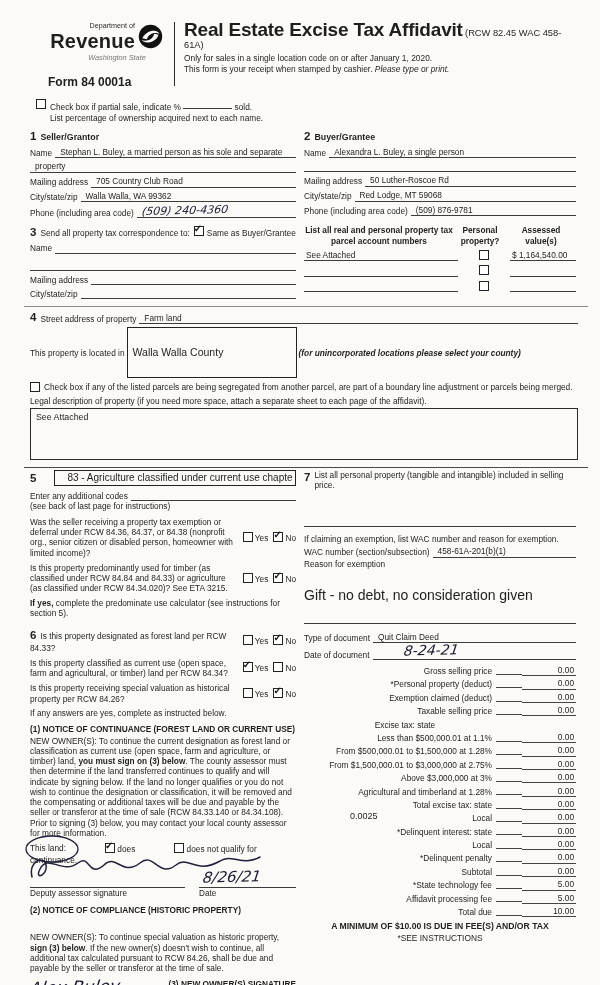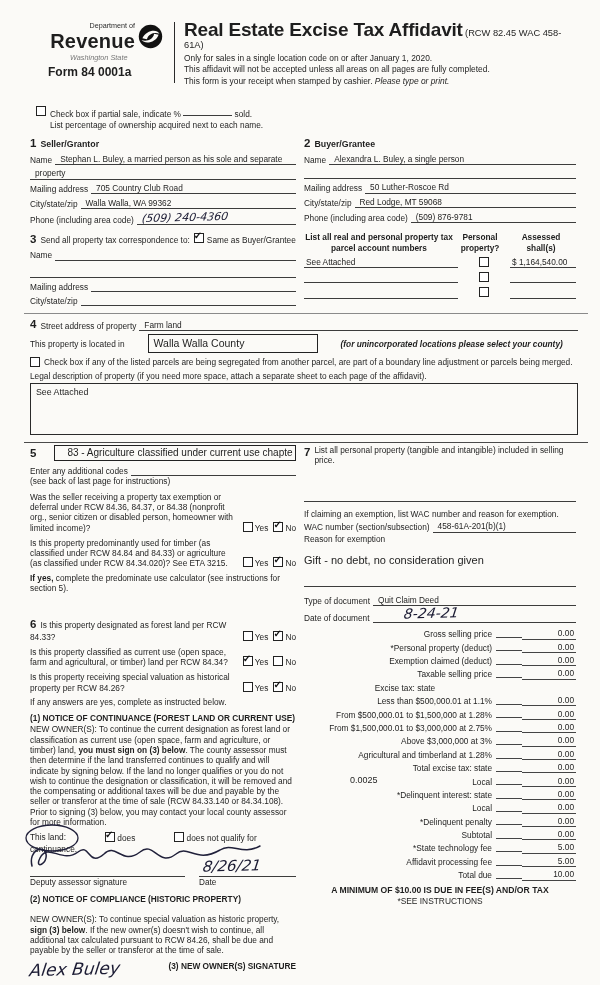--- a/index.html
+++ b/index.html
@@ -7,21 +7,21 @@
         font-family:"Liberation Sans",sans-serif;font-size:8.3px;line-height:1.24;color:#1e1e1e;
         box-sizing:border-box;padding:16px 22px 0 30px;}
   .b{font-weight:bold}.i{font-style:italic}
   
   .hdr{display:flex;align-items:flex-start;margin-left:12px}
   .logo{width:122px;flex:none;padding-top:6px}
   .logo-top{display:flex;align-items:center;justify-content:flex-end}
   .logo-txt{text-align:right}
   .dept{font-size:7.2px;color:#2a2a2a}
   .rev{font-size:20px;font-weight:bold;letter-spacing:.2px;line-height:1}
-  .wast{font-size:7.3px;color:#777;font-style:italic;margin:2px 0 3px 28px}
+  .wast{font-size:7.3px;color:#777;font-style:italic;text-align:center;margin:2px 0 13px 28px}
   .formno{font-size:12px;font-weight:bold;text-align:left;margin-left:6px}
   .logo-mark{width:27px;height:27px;margin-left:2px;flex:none}
   .vline{width:0;border-left:1.6px solid #2a2a2a;align-self:stretch;margin:6px 9px 4px 10px}
   .title-blk{padding-top:4px}
   .title{font-size:19px;font-weight:bold;line-height:1;letter-spacing:-.2px;display:inline}
   .title-ref{font-size:9.3px;font-weight:normal}
   .sub{font-size:8.4px;margin-top:1.5px}
   
   .cb{width:8px;height:8px;border:1.1px solid #222;display:inline-block;position:relative;
       vertical-align:-1px;background:#fff;flex:none}
@@ -45,24 +45,24 @@
   
   .ptbl-h{display:flex;text-align:center;font-weight:bold;margin-top:2px}
   .ptbl-c1{width:150px}.ptbl-c2{width:52px}.ptbl-c3{width:70px;flex:1}
   .prow{display:flex;align-items:flex-end;margin-top:4px}
   .prow .pline{width:150px;border-bottom:1px solid #3c3c3c;padding:0 2px;min-height:9.5px}
   .prow .pcb{width:52px;text-align:center}
   .prow .pval{flex:1;border-bottom:1px solid #3c3c3c;padding:0 2px;min-height:9.5px}
   .divider{border:none;border-top:1.6px solid #8a8a8a;margin:7px -10px 0 -6px}
   .divider.dark{border-top:1.4px solid #4a4a4a}
   
-  .county-box{border:1.2px solid #222;width:158px;padding:2px 5px;font-size:10.5px;margin:0 23px}
+  .county-box{border:1.2px solid #222;width:158px;padding:18px 5px;font-size:10.5px;margin:0 2px}
   .legal-box{border:1.4px solid #2a2a2a;height:44px;margin-top:2px;padding:3px 5px;font-size:8.8px}
   
-  .q{display:flex;align-items:flex-end;margin-top:5px}
+  .q{display:flex;align-items:center;margin-top:5px}
   .qt{flex:1;padding-right:4px}
   .yn{white-space:nowrap;flex:none}
   .yn .cb{margin:0 2px 0 5px}
   .codebox{border:1.1px solid #222;width:232px;white-space:nowrap;overflow:hidden;
            padding:1px 12px;font-size:10px;height:12px}
   .para{text-align:left;margin-top:4px}
   .ntitle{font-weight:bold;margin-top:6px}
   
   .amt{display:flex;align-items:flex-end;height:13.4px;position:relative}
   .amt-l{margin-left:auto;white-space:nowrap}
@@ -100,28 +100,27 @@
       <div class="wast">Washington State</div>
       <div class="formno">Form 84 0001a</div>
     </div>
     <div class="vline"></div>
     <div class="title-blk">
       <div>
         <span class="title">Real Estate Excise Tax Affidavit</span>
         <span class="title-ref">(RCW 82.45 WAC 458-61A)</span>
       </div>
       <div class="sub">Only for sales in a single location code on or after January 1, 2020.</div>
-      <div class="sub">This affidavit will not be accepted unless all areas on all pages are fully completed.</div>
       <div class="sub"><span>This form is your receipt when stamped by cashier. </span><span class="i">Please type or print.</span></div>
     </div>
   </div>
 
   <div class="cols" style="margin-top:5px">
     <div class="colR" style="padding-left:6px">
-      <div class="cbrow" style="margin-top:14px">
+      <div class="cbrow" style="margin-top:4px">
         <span class="cb"></span>
         <span><span>Check box if partial sale, indicate %</span>
           <span class="uv short" style="display:inline-block;border-bottom:1px solid #3c3c3c;width:42px"></span>
           <span>sold.</span></span>
       </div>
       <div style="margin-left:14px;margin-top:1px">List percentage of ownership acquired next to each name.</div>
     </div>
   </div>
 
   <div class="cols">
@@ -206,21 +205,21 @@
         <div class="ptbl-c1">
             <div>List all real and personal property tax</div>
             <div>parcel account numbers</div>
           </div>
         <div class="ptbl-c2">
             <div>Personal</div>
             <div>property?</div>
           </div>
         <div class="ptbl-c3">
             <div>Assessed</div>
-            <div>shall(s)</div>
+            <div>value(s)</div>
           </div>
       </div>
       <div class="prow">
         <span class="pline">See Attached</span>
         <span class="pcb"><span class="cb"></span></span>
         <span class="pval">$ 1,164,540.00</span>
       </div>
       <div class="prow">
         <span class="pline"></span>
         <span class="pcb"><span class="cb"></span></span>
@@ -271,21 +270,21 @@
       <div class="q">
         <span class="qt">Was the seller receiving a property tax exemption or deferral under RCW 84.36, 84.37, or 84.38 (nonprofit org., senior citizen or disabled person, homeowner with limited income)?</span>
         <span class="yn"><span class="cb"></span><span>Yes</span><span class="cb on"></span><span>No</span></span>
       </div>
       <div class="q">
         <span class="qt">Is this property predominantly used for timber (as classified under RCW 84.84 and 84.33) or agriculture (as classified under RCW 84.34.020)? See ETA 3215.</span>
         <span class="yn"><span class="cb"></span><span>Yes</span><span class="cb on"></span><span>No</span></span>
       </div>
       <div class="para"><span class="b">If yes,</span><span> complete the predominate use calculator (see instructions for section 5).</span></div>
 
-      <div class="q" style="margin-top:24px">
+      <div class="q" style="margin-top:10px">
         <span class="qt"><span class="secnum">6</span><span>Is this property designated as forest land per RCW 84.33?</span></span>
         <span class="yn"><span class="cb"></span><span>Yes</span><span class="cb on"></span><span>No</span></span>
       </div>
       <div class="q">
         <span class="qt">Is this property classified as current use (open space, farm and agricultural, or timber) land per RCW 84.34?</span>
         <span class="yn"><span class="cb on"></span><span>Yes</span><span class="cb"></span><span>No</span></span>
       </div>
       <div class="q">
         <span class="qt">Is this property receiving special valuation as historical property per RCW 84.26?</span>
         <span class="yn"><span class="cb"></span><span>Yes</span><span class="cb on"></span><span>No</span></span>
@@ -311,21 +310,21 @@
               <span class="hand" style="font-size:15px;position:absolute;left:4px;bottom:0">8/26/21</span>
             </span>
         </div>
         <div style="display:flex;gap:14px">
           <span class="siglbl" style="flex:1.6">Deputy assessor signature</span>
           <span class="siglbl" style="flex:1">Date</span>
         </div>
       </div>
 
       <div class="ntitle">(2) NOTICE OF COMPLIANCE (HISTORIC PROPERTY)</div>
-      <div class="para" style="margin-top:10px"><span>NEW OWNER(S): To continue special valuation as historic property, </span><span class="b">sign (3) below</span><span>. If the new owner(s) doesn't wish to continue, all additional tax calculated pursuant to RCW 84.26, shall be due and payable by the seller or transferor at the time of sale.</span></div>
+      <div class="para" style="margin-top:17px"><span>NEW OWNER(S): To continue special valuation as historic property, </span><span class="b">sign (3) below</span><span>. If the new owner(s) doesn't wish to continue, all additional tax calculated pursuant to RCW 84.26, shall be due and payable by the seller or transferor at the time of sale.</span></div>
 
       <div style="position:relative;margin-top:6px">
         <span class="hand" style="font-size:17px;position:absolute;left:0;top:-2px;z-index:2">Alex Buley</span>
         <div class="ntitle" style="text-align:right;margin-top:0">(3) NEW OWNER(S) SIGNATURE</div>
         <div class="sigrow" style="margin-top:10px">
           <div class="sigcol">
               <div class="sigline"></div>
               <div class="siglbl">Signature</div>
             </div>
           <div class="sigcol">
@@ -352,21 +351,21 @@
       </div>
       <div class="fl" style="margin-top:26px">
           <span class="uv"></span>
         </div>
       <div style="margin-top:7px">If claiming an exemption, list WAC number and reason for exemption.</div>
       <div class="fl" style="margin-top:2px">
           <span class="lbl">WAC number (section/subsection)</span>
           <span class="uv"><span>458-61A-201(b)(1)</span></span>
         </div>
       <div style="margin-top:1px">Reason for exemption</div>
-      <div style="margin-top:10px;font-size:11px">Gift - no debt, no consideration given</div>
+      <div style="margin-top:18px;font-size:14px">Gift - no debt, no consideration given</div>
       <div class="fl" style="margin-top:9px">
           <span class="uv"></span>
         </div>
       <div class="fl" style="margin-top:8px">
           <span class="lbl">Type of document</span>
           <span class="uv"><span>Quit Claim Deed</span></span>
         </div>
       <div class="fl">
           <span class="lbl">Date of document</span>
           <span class="uv"><span class="hand" style="font-size:14px;margin-top:-6px;margin-left:26px">8-24-21</span></span>

